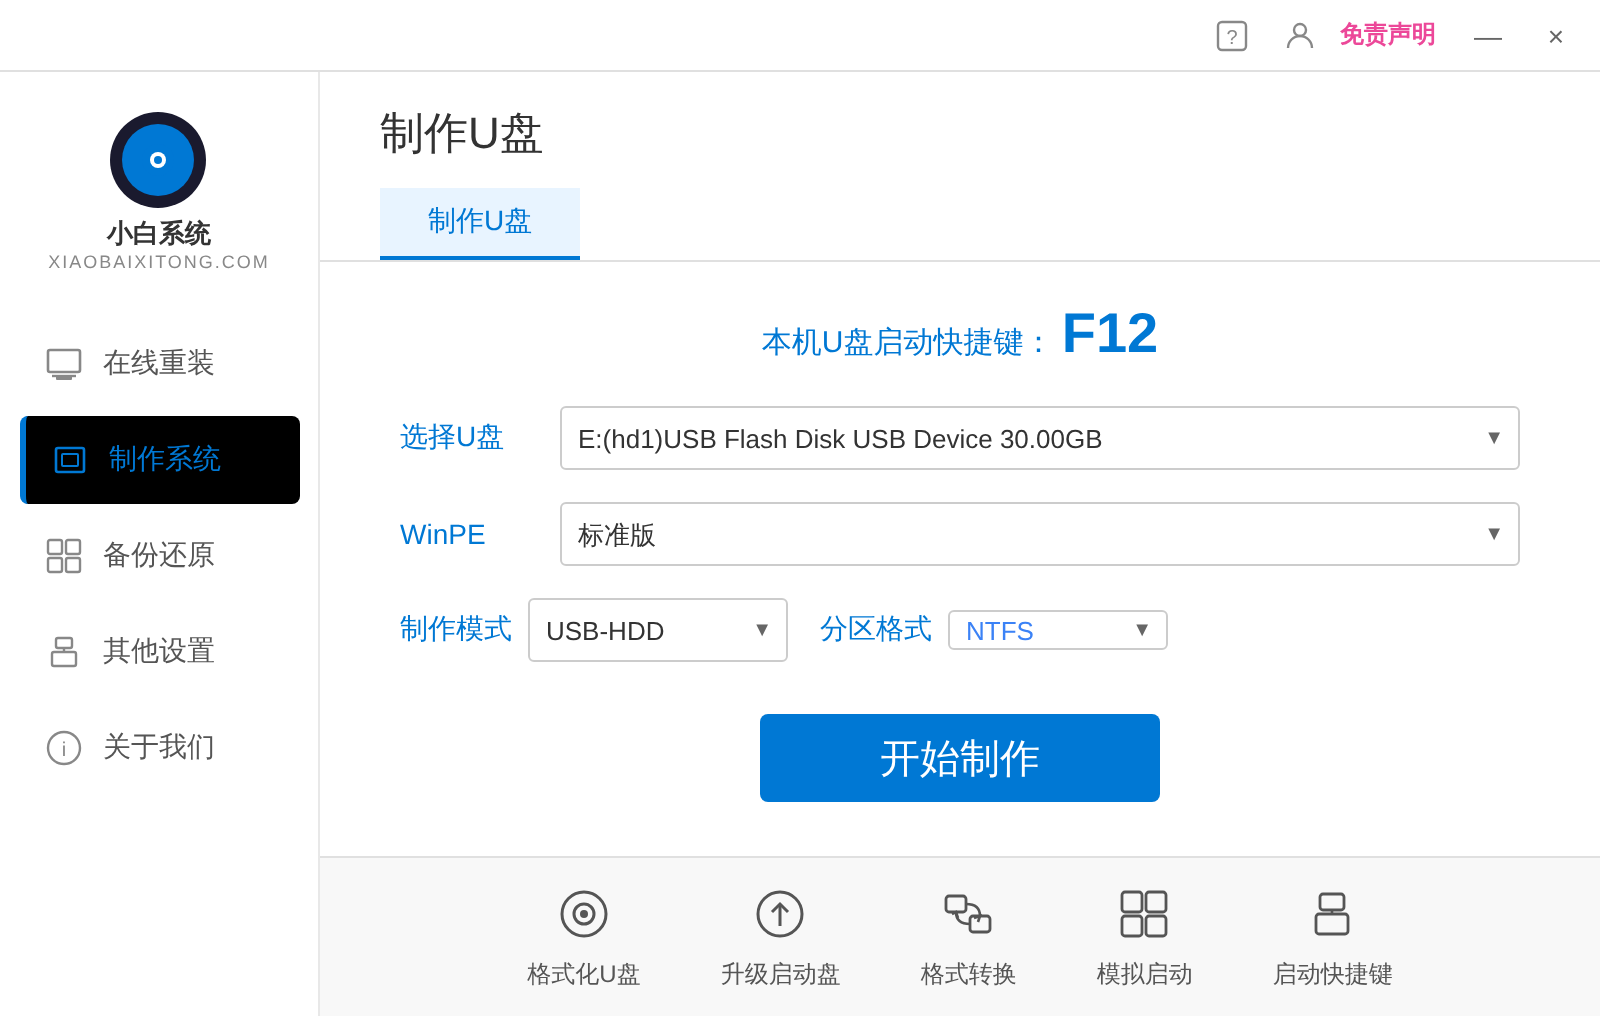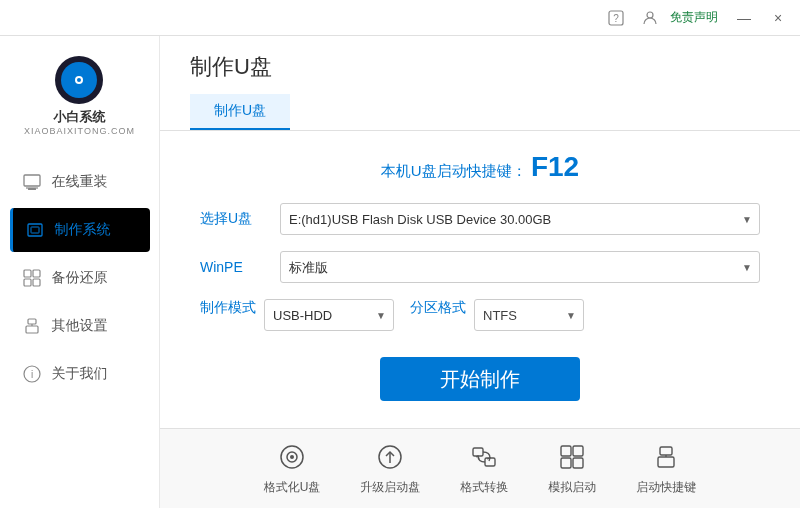--- a/index.html
+++ b/index.html
@@ -34,22 +34,23 @@
       display: flex;
       align-items: center;
       justify-content: center;
       cursor: pointer;
       font-size: 14px;
       color: #666;
       border-radius: 3px;
     }
     .titlebar-text {
       font-size: 12px;
-      color: #15803d;
+      color: #ec4899;
       margin-right: 6px;
+      font-weight: bold;
     }
     .titlebar-btn {
       width: 28px;
       height: 28px;
       display: flex;
       align-items: center;
       justify-content: center;
       cursor: pointer;
       font-size: 14px;
       color: #666;
@@ -230,21 +231,21 @@
     }
 
     .form-row-multi {
       display: flex;
       align-items: center;
       margin-bottom: 16px;
       gap: 16px;
     }
     .form-group {
       display: flex;
-      align-items: flex-start;
+      align-items: center;
       gap: 8px;
     }
     .form-group-label {
       font-size: 14px;
       color: #0078d4;
       white-space: nowrap;
     }
     .select-wrapper-sm {
       position: relative;
       display: flex;
@@ -266,26 +267,26 @@
       cursor: pointer;
     }
     .select-wrapper-sm2 {
       position: relative;
       display: flex;
       align-items: center;
       width: 110px;
     }
     .select-wrapper-sm2 select {
       width: 100%;
-      height: 32px;
+      height: 20px;
       border: 1px solid #ccc;
       border-radius: 3px;
       padding: 0 24px 0 8px;
       font-size: 13px;
-      color: #404040;
+      color: #3b82f6;
       background: white;
       appearance: none;
       -webkit-appearance: none;
       cursor: pointer;
     }
 
     .start-btn {
       background: #0078d4;
       color: white;
       border: none;

